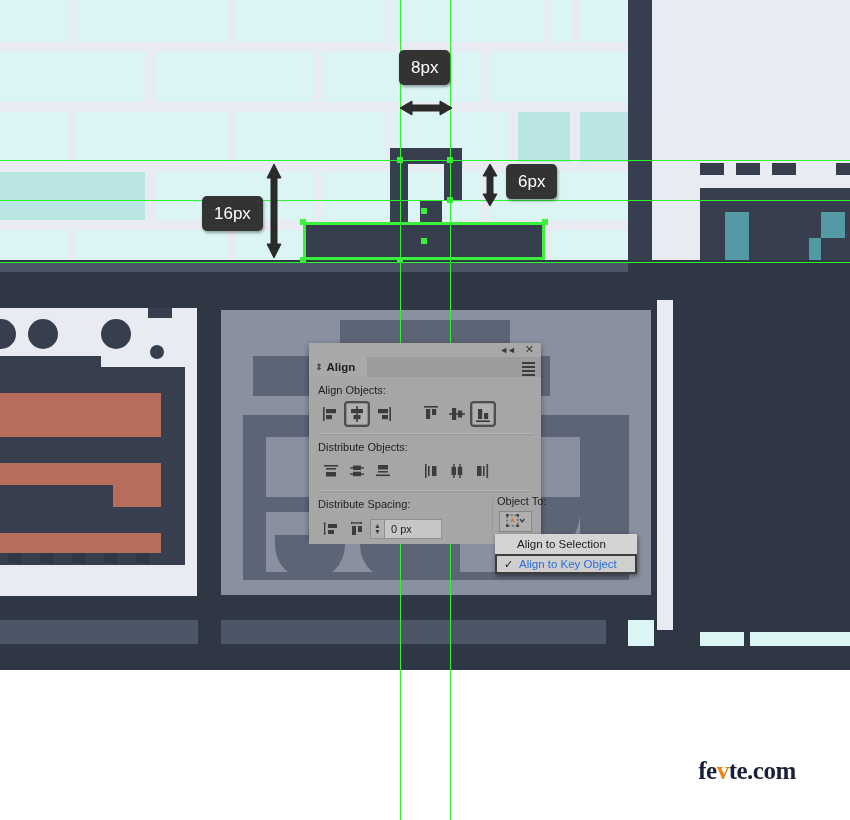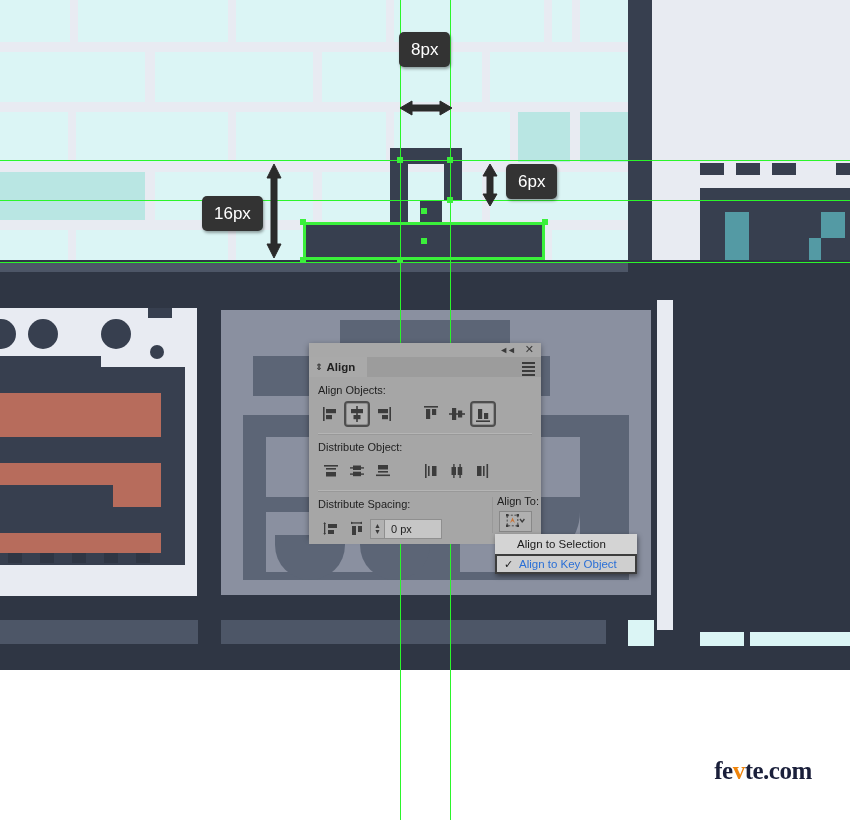--- a/index.html
+++ b/index.html
@@ -78,21 +78,21 @@
   
   #dropdown{position:absolute;left:495px;top:534px;width:142px;
         background:#d4d4d4;box-shadow:1px 2px 5px rgba(0,0,0,.45);
         font-size:11.5px;color:#1b1b1b;}
   .dd-item{height:20px;display:flex;align-items:center;padding-left:22px;
            position:relative;box-sizing:border-box;}
   .dd-item.sel{color:#2a6fd6;border:2px solid #3d3d3d;background:#cfcfcf;}
   .dd-check{position:absolute;left:7px;top:2px;font-size:11px;color:#1b1b1b;}
 
   
-  #watermark{position:absolute;left:688px;top:758px;width:150px;text-align:center;}
+  #watermark{position:absolute;left:672px;top:758px;width:150px;text-align:center;}
   #wm-top{font-family:"Liberation Serif","DejaVu Serif",serif;font-weight:bold;
           font-size:25px;letter-spacing:-0.5px;color:#1a1f3a;line-height:1;}
   #wm-top .v{color:#f0840a;}
   #wm-bot{font-family:"DejaVu Sans","Liberation Sans",sans-serif;font-weight:bold;
           font-size:22px;color:#1a1f3a;line-height:1.15;letter-spacing:1px;}
 </style>
 </head>
 <body>
 
 <div id="stage">
@@ -234,21 +234,21 @@
   <div class="anchor" style="left:300px;top:219px"></div>
   <div class="anchor" style="left:542px;top:219px"></div>
   <div class="anchor" style="left:300px;top:257px"></div>
   <div class="anchor" style="left:397px;top:257px"></div>
 
   <svg class="arrow" style="left:398px;top:98px" width="56" height="20" viewBox="0 0 56 20">
     <g fill="#2b2b2b" stroke="#2b2b2b" stroke-width="1">
       <path d="M2 10 L14 3 L14 7 L42 7 L42 3 L54 10 L42 17 L42 13 L14 13 L14 17 Z"></path>
     </g>
   </svg>
-  <div class="badge" style="left:399px;top:32px">8px</div>
+  <div class="badge" style="left:399px;top:50px">8px</div>
 
   <svg class="arrow" style="left:264px;top:162px" width="20" height="98" viewBox="0 0 20 98">
     <g fill="#2b2b2b" stroke="#2b2b2b" stroke-width="1">
       <path d="M10 2 L17 16 L13 16 L13 82 L17 82 L10 96 L3 82 L7 82 L7 16 L3 16 Z"></path>
     </g>
   </svg>
   <div class="badge" style="left:202px;top:196px">16px</div>
 
   <svg class="arrow" style="left:480px;top:163px" width="20" height="44" viewBox="0 0 20 44">
     <g fill="#2b2b2b" stroke="#2b2b2b" stroke-width="1">
@@ -333,21 +333,21 @@
             <rect x="2" y="15.4" width="14" height="1.6"></rect>
                 <rect x="4" y="4" width="4.2" height="10"></rect>
                 <rect x="10" y="8" width="4.2" height="6"></rect>
           </g>
             </svg>
         </div>
       </div>
 
       <div class="divider"></div>
 
-      <div class="sect-label">Distribute Object:</div>
+      <div class="sect-label">Distribute Objects:</div>
       <div class="icon-row">
         <div class="ibtn">
           <svg width="18" height="18" viewBox="0 0 18 18">
               <g fill="#3c3c3c">
             <rect x="2" y="3" width="14" height="1.6"></rect>
                 <rect x="4" y="6" width="10" height="1.6"></rect>
                 <rect x="4" y="10" width="10" height="4.5"></rect>
           </g>
             </svg>
         </div>
@@ -431,21 +431,21 @@
           <span>▲</span>
           <span>▼</span>
         </div>
         <div id="spacing-input">0 px</div>
       </div>
 
     </div>
   </div>
 
   <div id="vert-sep"></div>
-  <div id="alignto-label">Align To:</div>
+  <div id="alignto-label">Object To:</div>
   <div id="alignto-btn">
     <svg width="19" height="15" viewBox="0 0 19 15">
       <g stroke="#4a4a4a" stroke-width="1" fill="none" stroke-dasharray="2 1.6">
         <rect x="1.2" y="1.2" width="10.6" height="10.6"></rect>
       </g>
       <g fill="#3c3c3c">
         <rect x="0" y="0" width="2.4" height="2.4"></rect>
           <rect x="10.6" y="0" width="2.4" height="2.4"></rect>
         <rect x="0" y="10.6" width="2.4" height="2.4"></rect>
           <rect x="10.6" y="10.6" width="2.4" height="2.4"></rect>

